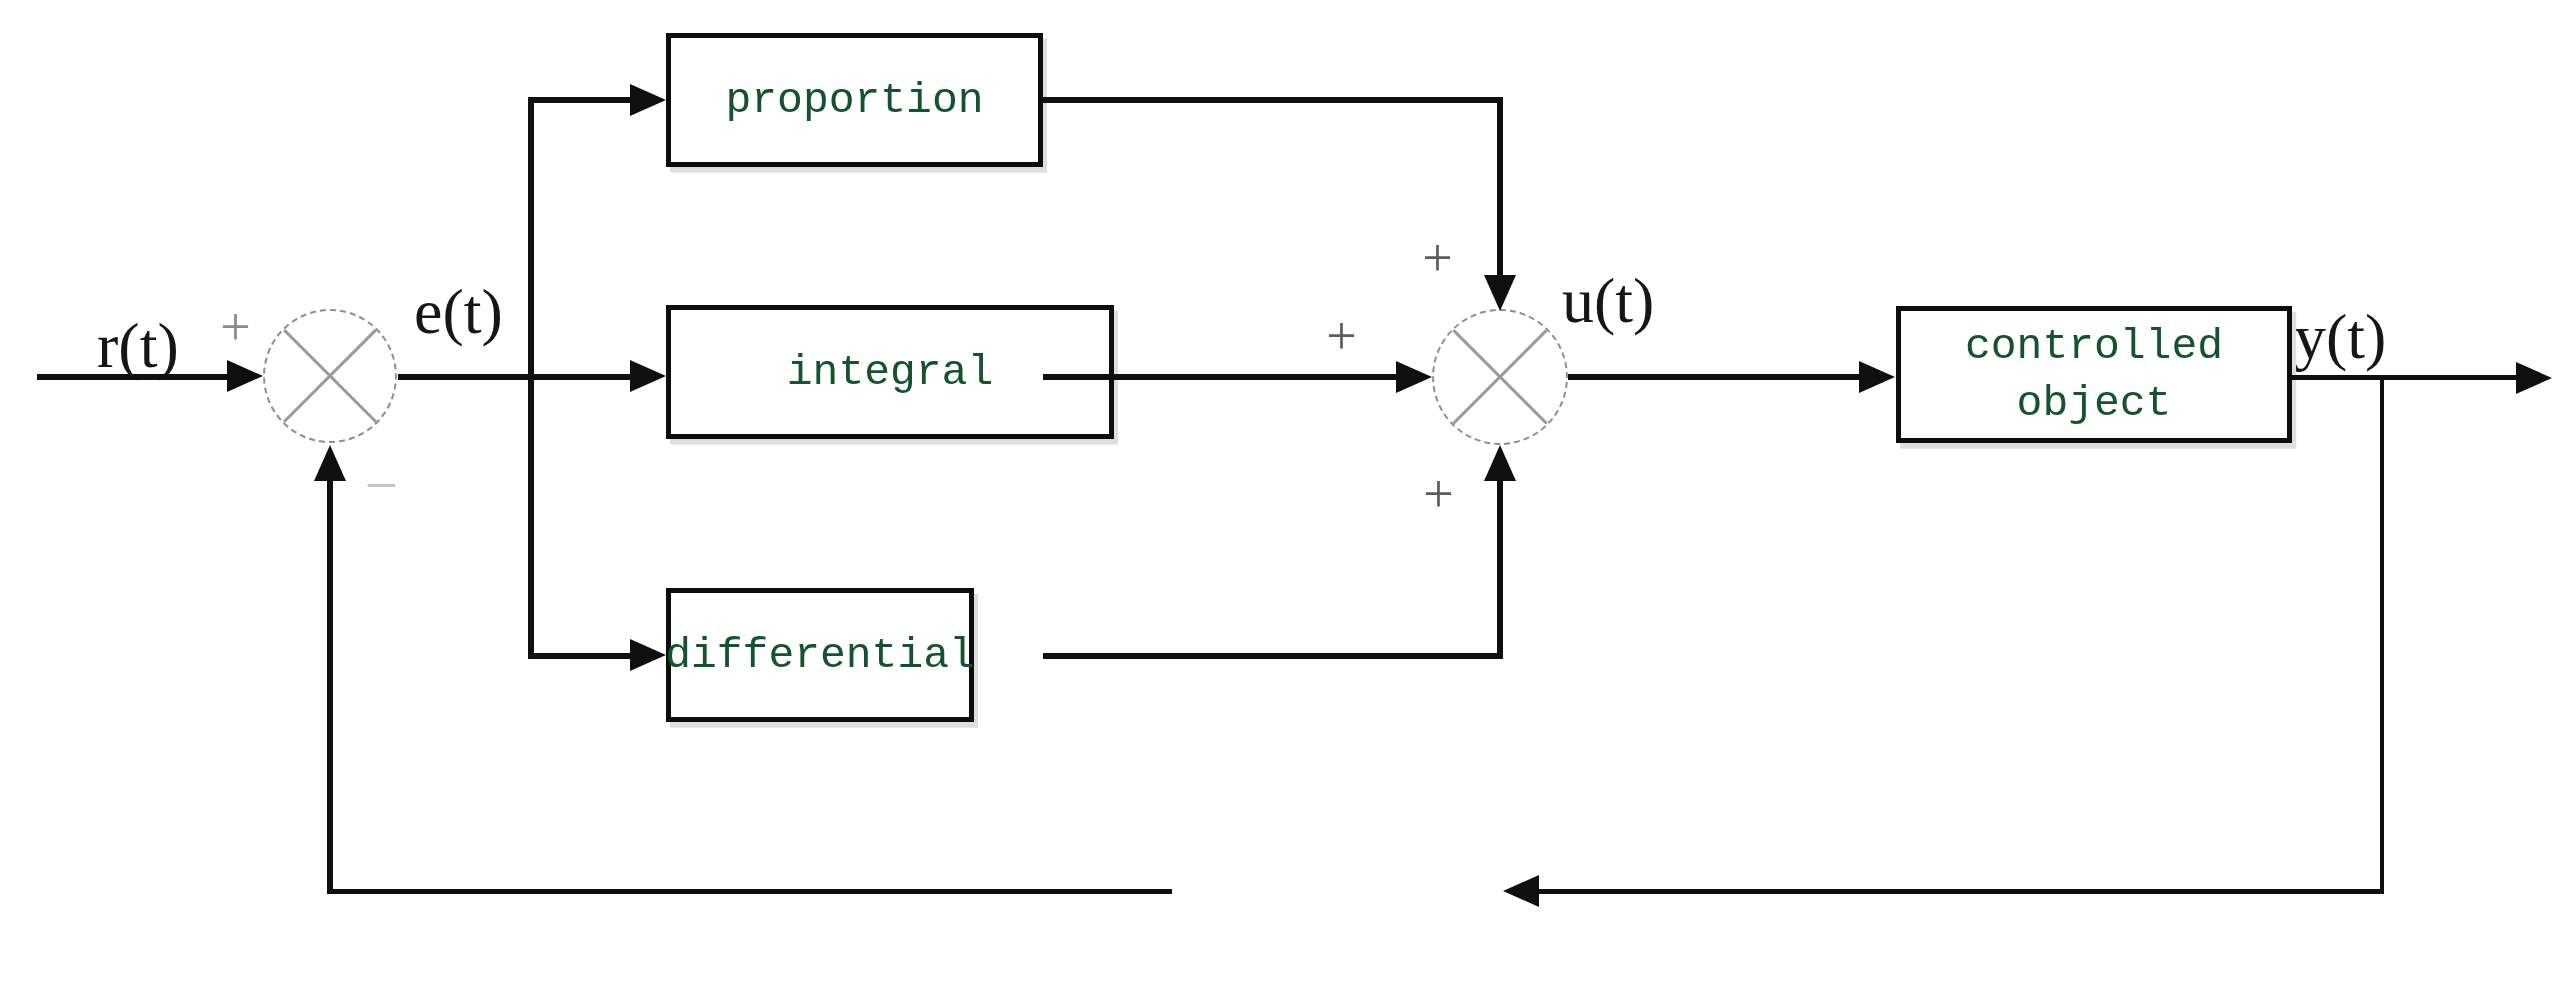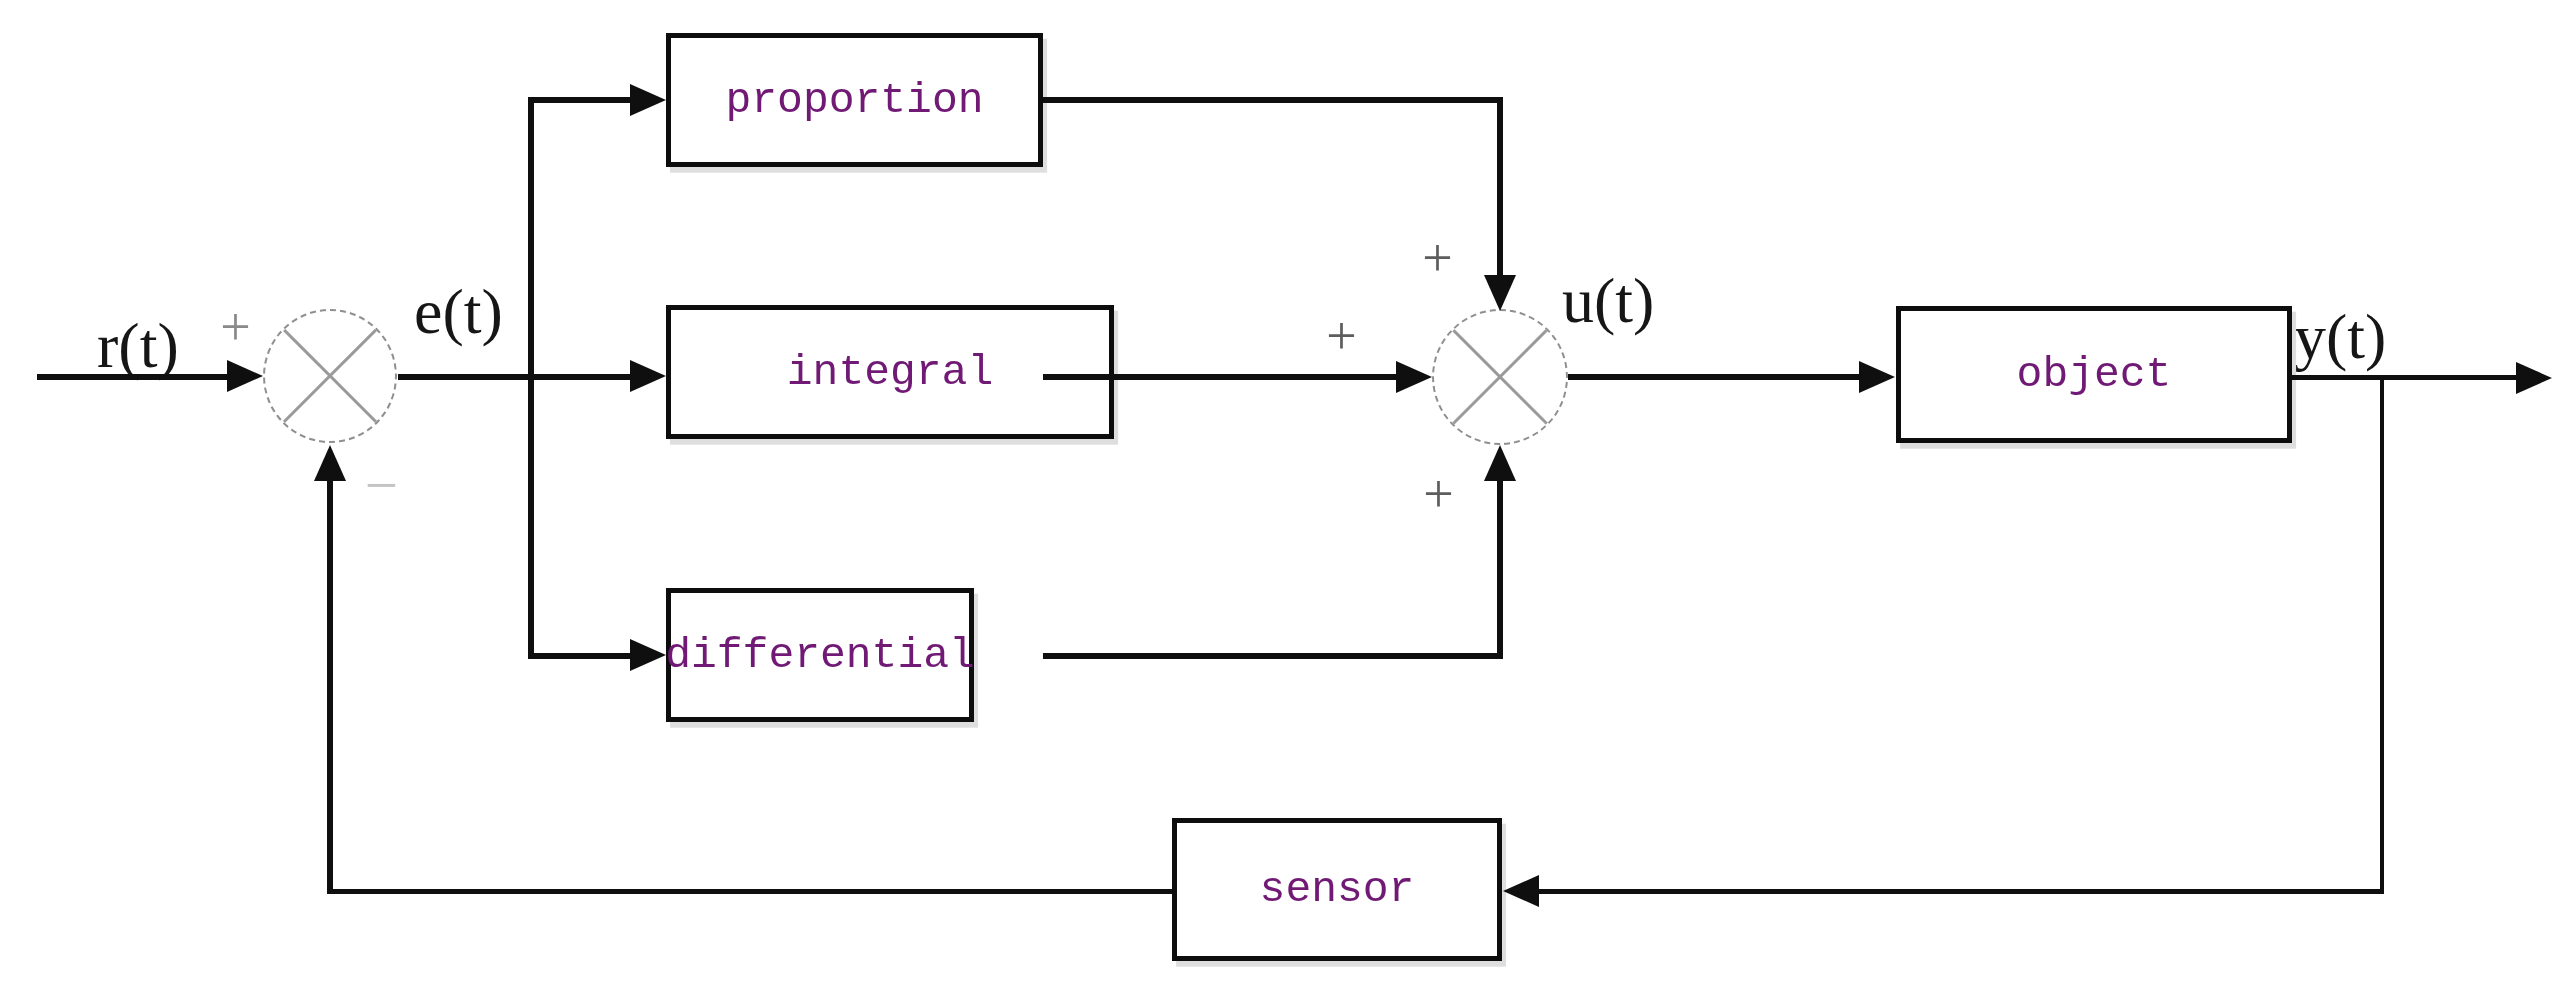--- a/index.html
+++ b/index.html
@@ -12,21 +12,21 @@
   
   .ar{position:absolute;width:0;height:0;}
   .ar-r{border-top:16.4px solid transparent;border-bottom:16.4px solid transparent;border-left:36px solid #0f0f0f;}
   .ar-l{border-top:16.4px solid transparent;border-bottom:16.4px solid transparent;border-right:36px solid #0f0f0f;}
   .ar-d{border-left:16.4px solid transparent;border-right:16.4px solid transparent;border-top:36px solid #0f0f0f;}
   .ar-u{border-left:16.4px solid transparent;border-right:16.4px solid transparent;border-bottom:36px solid #0f0f0f;}
 
   
   .block{position:absolute;box-sizing:border-box;border:5.7px solid #0d0d0d;background:#ffffff;
          display:flex;flex-direction:column;align-items:center;justify-content:center;
-         font-family:"Liberation Mono",monospace;font-size:43px;line-height:57px;color:#701a75;
+         font-family:"Liberation Mono",monospace;font-size:43px;line-height:57px;color:#14532d;
          box-shadow:4.1px 5.7px 0 0 #dedede;text-align:center;}
 
   
   .junction{position:absolute;box-sizing:border-box;border:2.5px dashed #8f8f8f;border-radius:50%;
             background:#ffffff;overflow:hidden;}
   .junction .diag{position:absolute;left:50%;top:50%;width:172px;height:3.3px;background:#9a9a9a;}
   .junction .d1{transform:translate(-50%,-50%) rotate(45deg);}
   .junction .d2{transform:translate(-50%,-50%) rotate(-45deg);}
 
   
@@ -65,24 +65,22 @@
   <div class="block" style="left:666px;top:33px;width:377px;height:134px;">
     <span>proportion</span>
   </div>
   <div class="block" style="left:666px;top:305px;width:448px;height:134px;">
     <span>integral</span>
   </div>
   <div class="block" style="left:666px;top:588px;width:308px;height:134px;">
     <span>differential</span>
   </div>
   <div class="block" style="left:1896px;top:306px;width:396px;height:137px;">
+    <span>controlled</span>
     <span>object</span>
-  </div>
-  <div class="block" style="left:1172px;top:818px;width:330px;height:143px;">
-    <span>sensor</span>
   </div>
 
   <div class="ln" style="left:37px;top:374px;width:192px;height:5.7px;"></div>
 
   <div class="ln" style="left:398px;top:374px;width:234px;height:5.7px;"></div>
 
   <div class="ln" style="left:528px;top:97px;width:5.7px;height:562px;"></div>
 
   <div class="ln" style="left:528px;top:97px;width:103px;height:5.7px;"></div>
 

